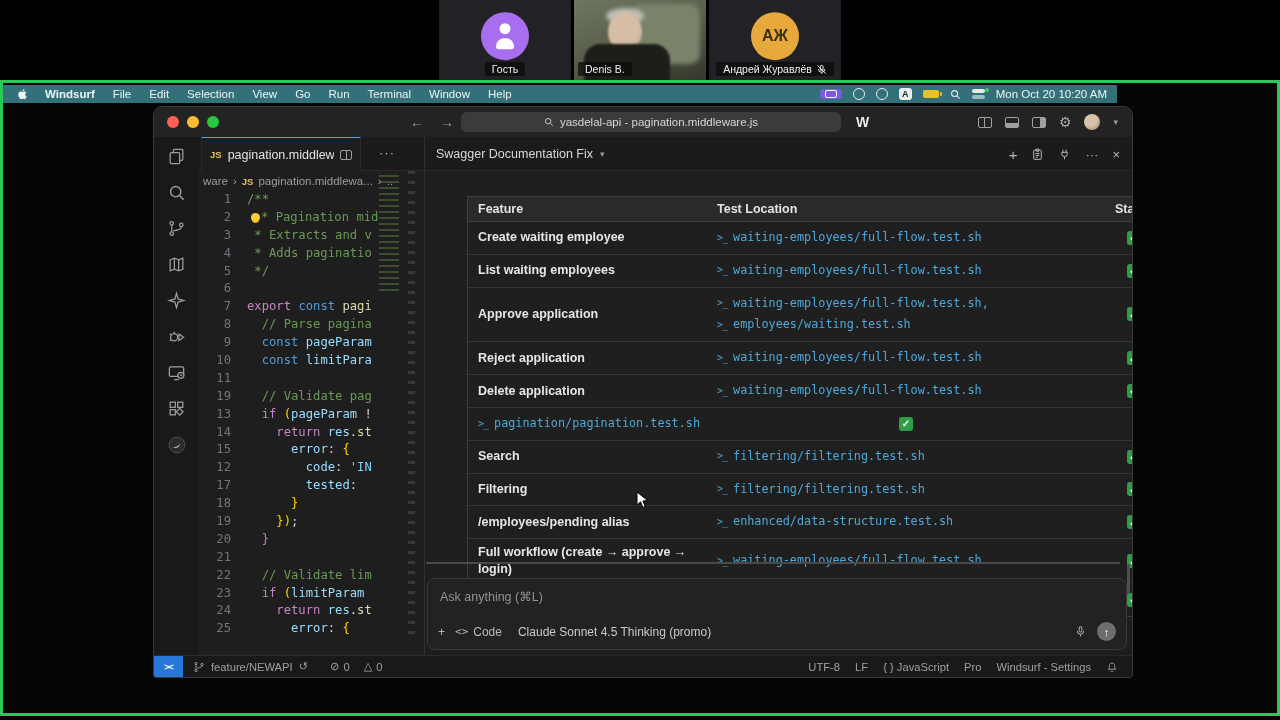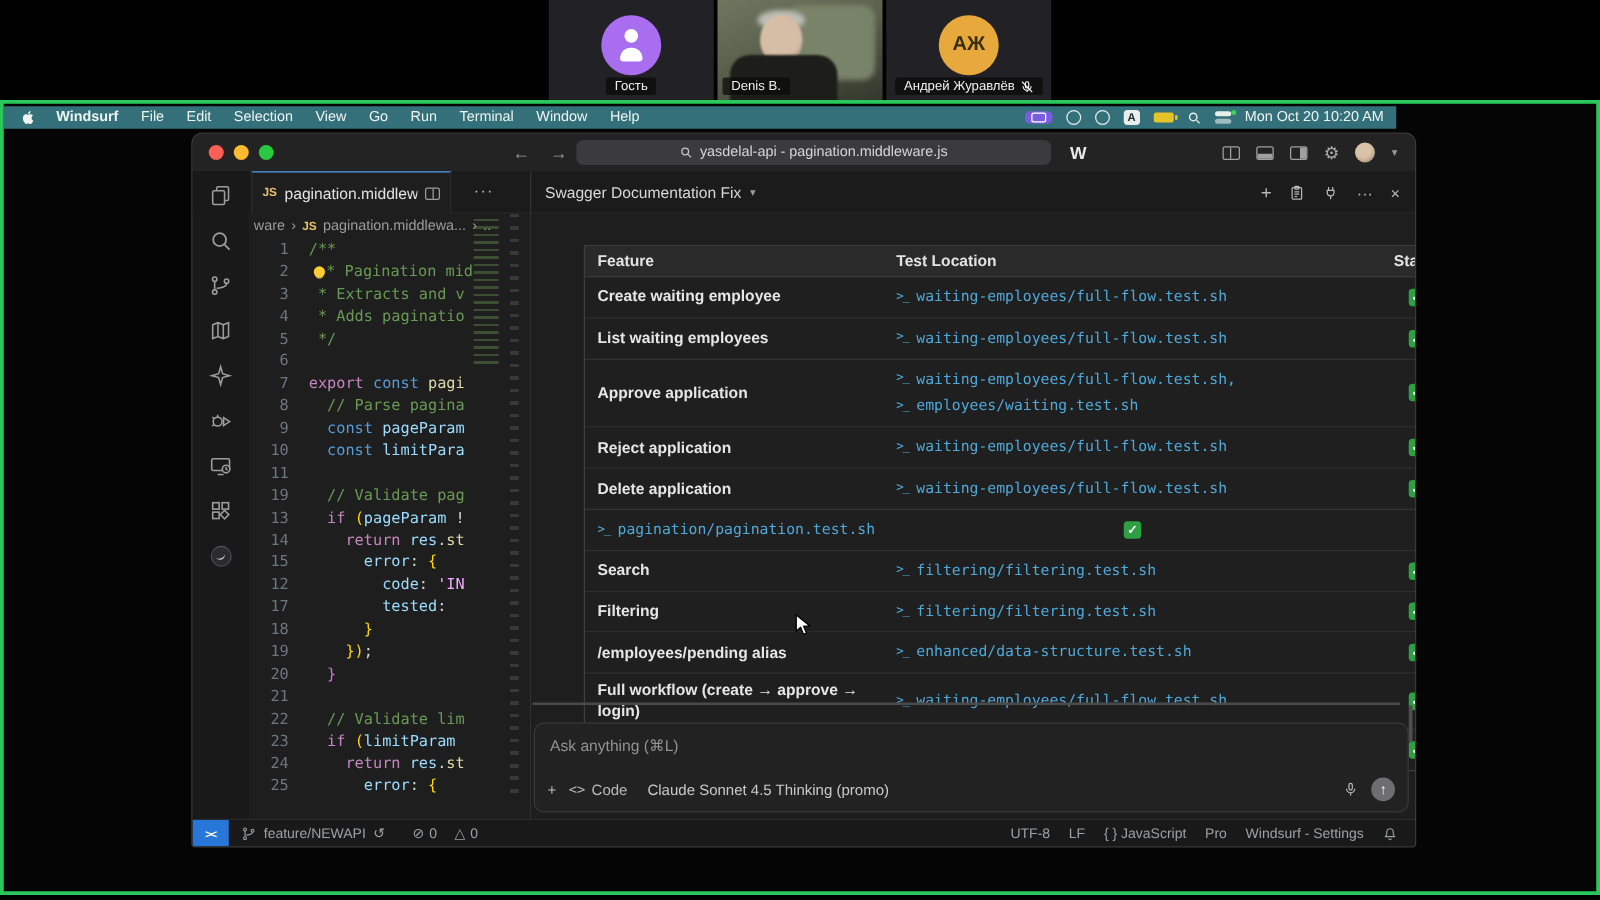--- a/index.html
+++ b/index.html
@@ -105,21 +105,21 @@
   #editor { position:absolute; left:45px; top:64px; width:225px; bottom:40px; background:#1e1e1e; overflow:hidden; }
   #breadcrumb { height:20px; display:flex; align-items:center; gap:5px; color:#9d9d9d; font-size:11.5px; padding-left:4px; }
   #code-lines { font-family:"DejaVu Sans Mono", monospace; font-size:12.2px; line-height:17.9px; color:#d4d4d4; }
   .code-line { display:flex; height:17.9px; position:relative; }
   .ln { width:48px; text-align:right; padding-right:16px; color:#6e7681; flex:none; }
   .ct { white-space:pre; }
   .bulb { position:absolute; left:52px; top:4px; width:9px; height:9px; border-radius:50%;
     background:#ffcc33; box-shadow:0 2px 0 -1px #caa12a; }
   .bulb + .ct { padding-left:14px; }
   .tok-c{color:#6A9955}.tok-k{color:#C586C0}.tok-t{color:#569CD6}.tok-v{color:#9CDCFE}
-  .tok-f{color:#DCDCAA}.tok-s{color:#f0abfc}.tok-p{color:#d4d4d4}.tok-y{color:#FFD700}.tok-m{color:#DA70D6}
+  .tok-f{color:#DCDCAA}.tok-s{color:#7dd3fc}.tok-p{color:#d4d4d4}.tok-y{color:#FFD700}.tok-m{color:#DA70D6}
   #minimap { position:absolute; left:180px; top:4px; width:20px; height:118px;
     background:repeating-linear-gradient(180deg, rgba(106,153,85,.55) 0 2px, transparent 2px 6px);
     opacity:.7; }
   #overview-ruler { position:absolute; left:209px; top:0; width:7px; bottom:0;
     background:repeating-linear-gradient(180deg,#3f3f3f 0 3px,transparent 3px 10px); opacity:.8; }
   #editor-divider { position:absolute; left:270px; top:30px; bottom:22px; width:1px; background:#303031; }
 
   
   #panel { position:absolute; left:271px; top:64px; right:0; bottom:22px; background:#1e1e1e; }
   #partial-heading { height:11px; overflow:hidden; padding-left:8px; }

